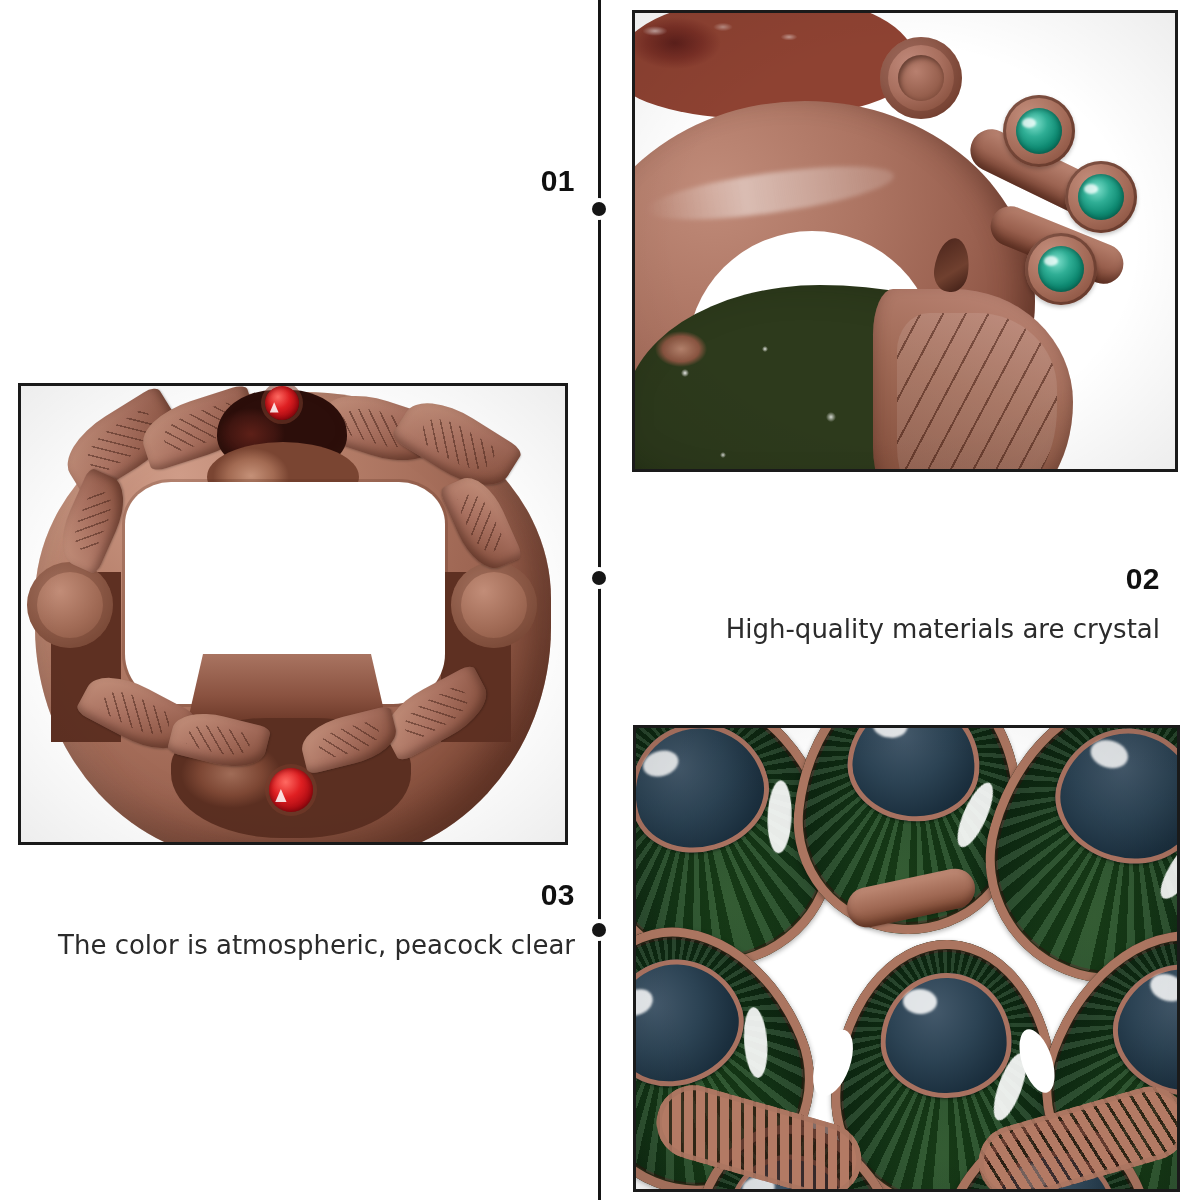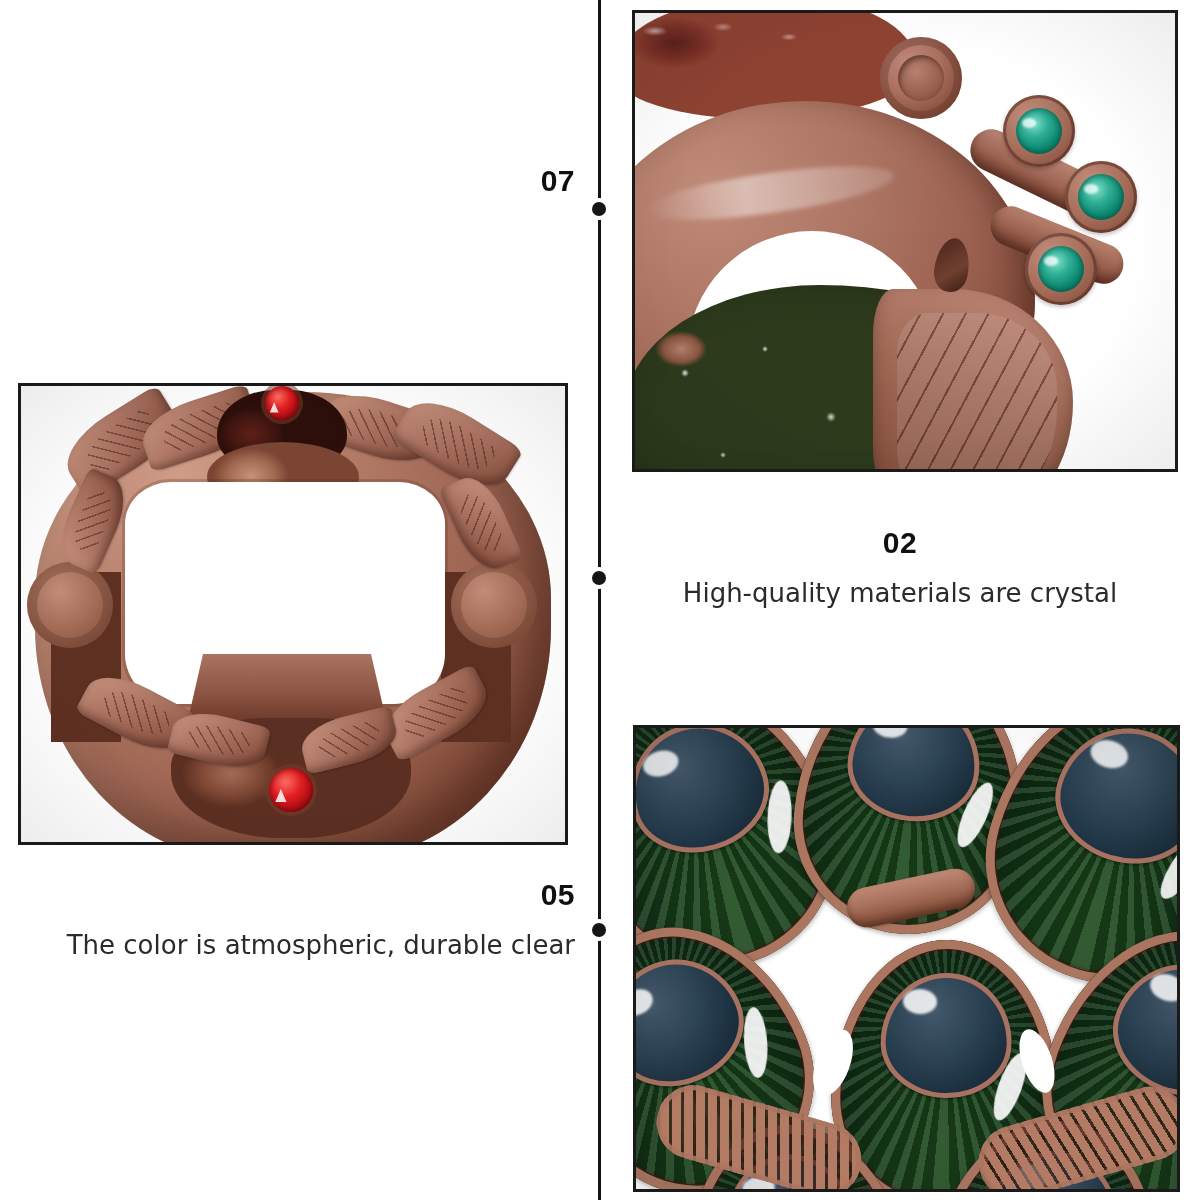--- a/index.html
+++ b/index.html
@@ -42,21 +42,21 @@
   .dot-1 { top: 202px; }
   .dot-2 { top: 571px; }
   .dot-3 { top: 923px; }
 
   
   .feature-text {
     position: absolute;
     z-index: 4;
   }
   .feature-text.align-right { text-align: right; }
-  .feature-text.align-left  { text-align: center; }
+  .feature-text.align-left  { text-align: right; margin-top: 36px; }
 
   .feature-number {
     font-family: "Liberation Sans", sans-serif;
     font-size: 30px;
     font-weight: bold;
     color: #101010;
     letter-spacing: 0.5px;
     line-height: 1;
     margin-bottom: 20px;
   }
@@ -499,31 +499,31 @@
 <body>
 
 <div id="canvas">
 
   <div class="timeline-axis"></div>
   <div class="timeline-dot dot-1"></div>
   <div class="timeline-dot dot-2"></div>
   <div class="timeline-dot dot-3"></div>
 
   <div class="feature-text align-right text-1">
-    <div class="feature-number">07</div>
+    <div class="feature-number">01</div>
   </div>
 
   <div class="feature-text align-left text-2">
     <div class="feature-number">02</div>
     <div class="feature-caption">High-quality materials are crystal</div>
   </div>
 
   <div class="feature-text align-right text-3">
-    <div class="feature-number">05</div>
-    <div class="feature-caption">The color is atmospheric, durable clear</div>
+    <div class="feature-number">03</div>
+    <div class="feature-caption">The color is atmospheric, peacock clear</div>
   </div>
 
   <div class="photo photo-1">
     <div class="photo-stage">
       <div class="p1-crest"></div>
       <div class="p1-swirl"></div>
       <div class="p1-neck"></div>
       <div class="p1-neck-sheen"></div>
       <div class="p1-wing"></div>
       <div class="p1-wing-edge"></div>

